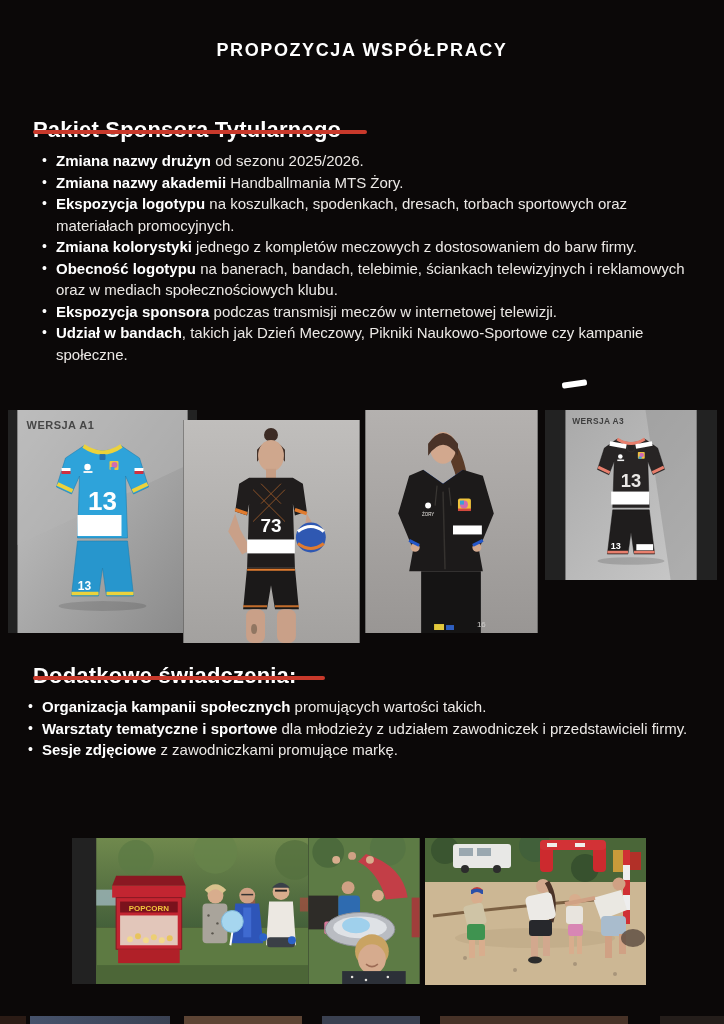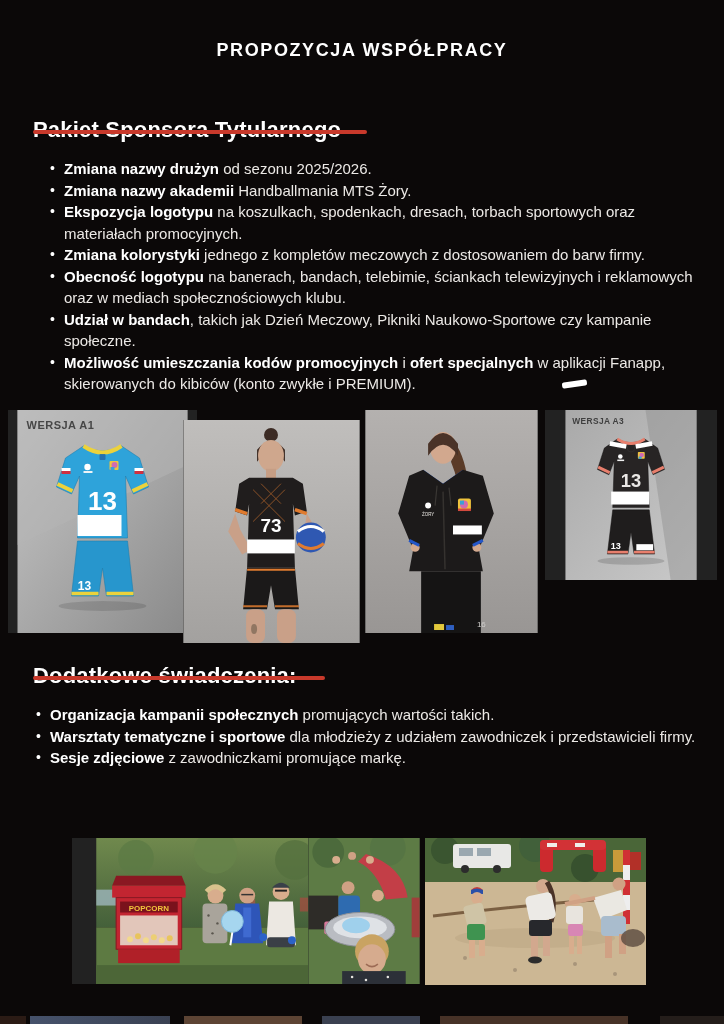--- a/index.html
+++ b/index.html
@@ -10,21 +10,21 @@
   }
   .abs{position:absolute}
   #page-title{top:28px;left:0;right:0;text-align:center;font-size:18px;font-weight:800;
     letter-spacing:1.6px;color:var(--heading-text,#ffffff)}
   .sec-h{font-size:22px;font-weight:800;letter-spacing:.2px;color:var(--heading-text,#ffffff)}
   #sec1-h{top:99px;left:33px}
   #sec2-h{top:645px;left:33px}
   .rule{height:4px;background:var(--accent-rule,#c8392b);border-radius:2px}
   #rule1{top:130px;left:33px;width:334px}
   #rule2{top:676px;left:33px;width:292px}
-  ul.blist{list-style:none;margin:16px;padding:0;font-size:15px;line-height:21.5px;
+  ul.blist{list-style:none;margin:8px;padding:0;font-size:15px;line-height:21.5px;
     color:var(--body-text,#ece9e6)}
   ul.blist li{padding-left:15px;position:relative}
   ul.blist li::before{content:"\2022";position:absolute;left:1px;top:0;color:#fff;font-size:14px}
   .b{font-weight:700;color:#ffffff}
   #list1{top:142px;left:33px;width:655px}
   #list2{top:688px;left:19px;width:690px}
   .photo{position:absolute;overflow:hidden;background:#222}
   .photo svg{display:block;width:100%;height:100%}
   #dash{top:381px;left:562px;width:25px;height:6px;background:#fff;border-radius:2px;
     transform:rotate(-8deg)}
@@ -38,22 +38,22 @@
 
 <h2 id="sec1-h" class="abs sec-h">Pakiet Sponsora Tytularnego</h2>
 <div id="rule1" class="abs rule"></div>
 
 <ul id="list1" class="abs blist">
   <li><span class="b">Zmiana nazwy drużyn</span><span> od sezonu 2025/2026.</span></li>
   <li><span class="b">Zmiana nazwy akademii</span><span> Handballmania MTS Żory.</span></li>
   <li><span class="b">Ekspozycja logotypu</span><span> na koszulkach, spodenkach, dresach, torbach sportowych oraz materiałach promocyjnych.</span></li>
   <li><span class="b">Zmiana kolorystyki</span><span> jednego z kompletów meczowych z dostosowaniem do barw firmy.</span></li>
   <li><span class="b">Obecność logotypu</span><span> na banerach, bandach, telebimie, ściankach telewizyjnych i reklamowych oraz w mediach społecznościowych klubu.</span></li>
+  <li><span class="b">Ekspozycja sponsora</span><span> podczas transmisji meczów w internetowej telewizji.</span></li>
   <li><span class="b">Udział w bandach</span><span>, takich jak Dzień Meczowy, Pikniki Naukowo-Sportowe czy kampanie społeczne.</span></li>
-  <li><span class="b">Możliwość umieszczania kodów promocyjnych</span><span> i </span><span class="b">ofert specjalnych</span><span> w aplikacji Fanapp, skierowanych do kibiców (konto zwykłe i PREMIUM).</span></li>
 </ul>
 
 <div id="dash" class="abs"></div>
 
 <div class="photo" style="left:8px;top:410px;width:189px;height:223px">
   <svg viewBox="0 0 170 223">
     <defs>
       <linearGradient id="gA1" x1="0" y1="0" x2="1" y2="1">
         <stop offset="0" stop-color="#c7c7c7"></stop>
           <stop offset="1" stop-color="#8a8a8a"></stop>

